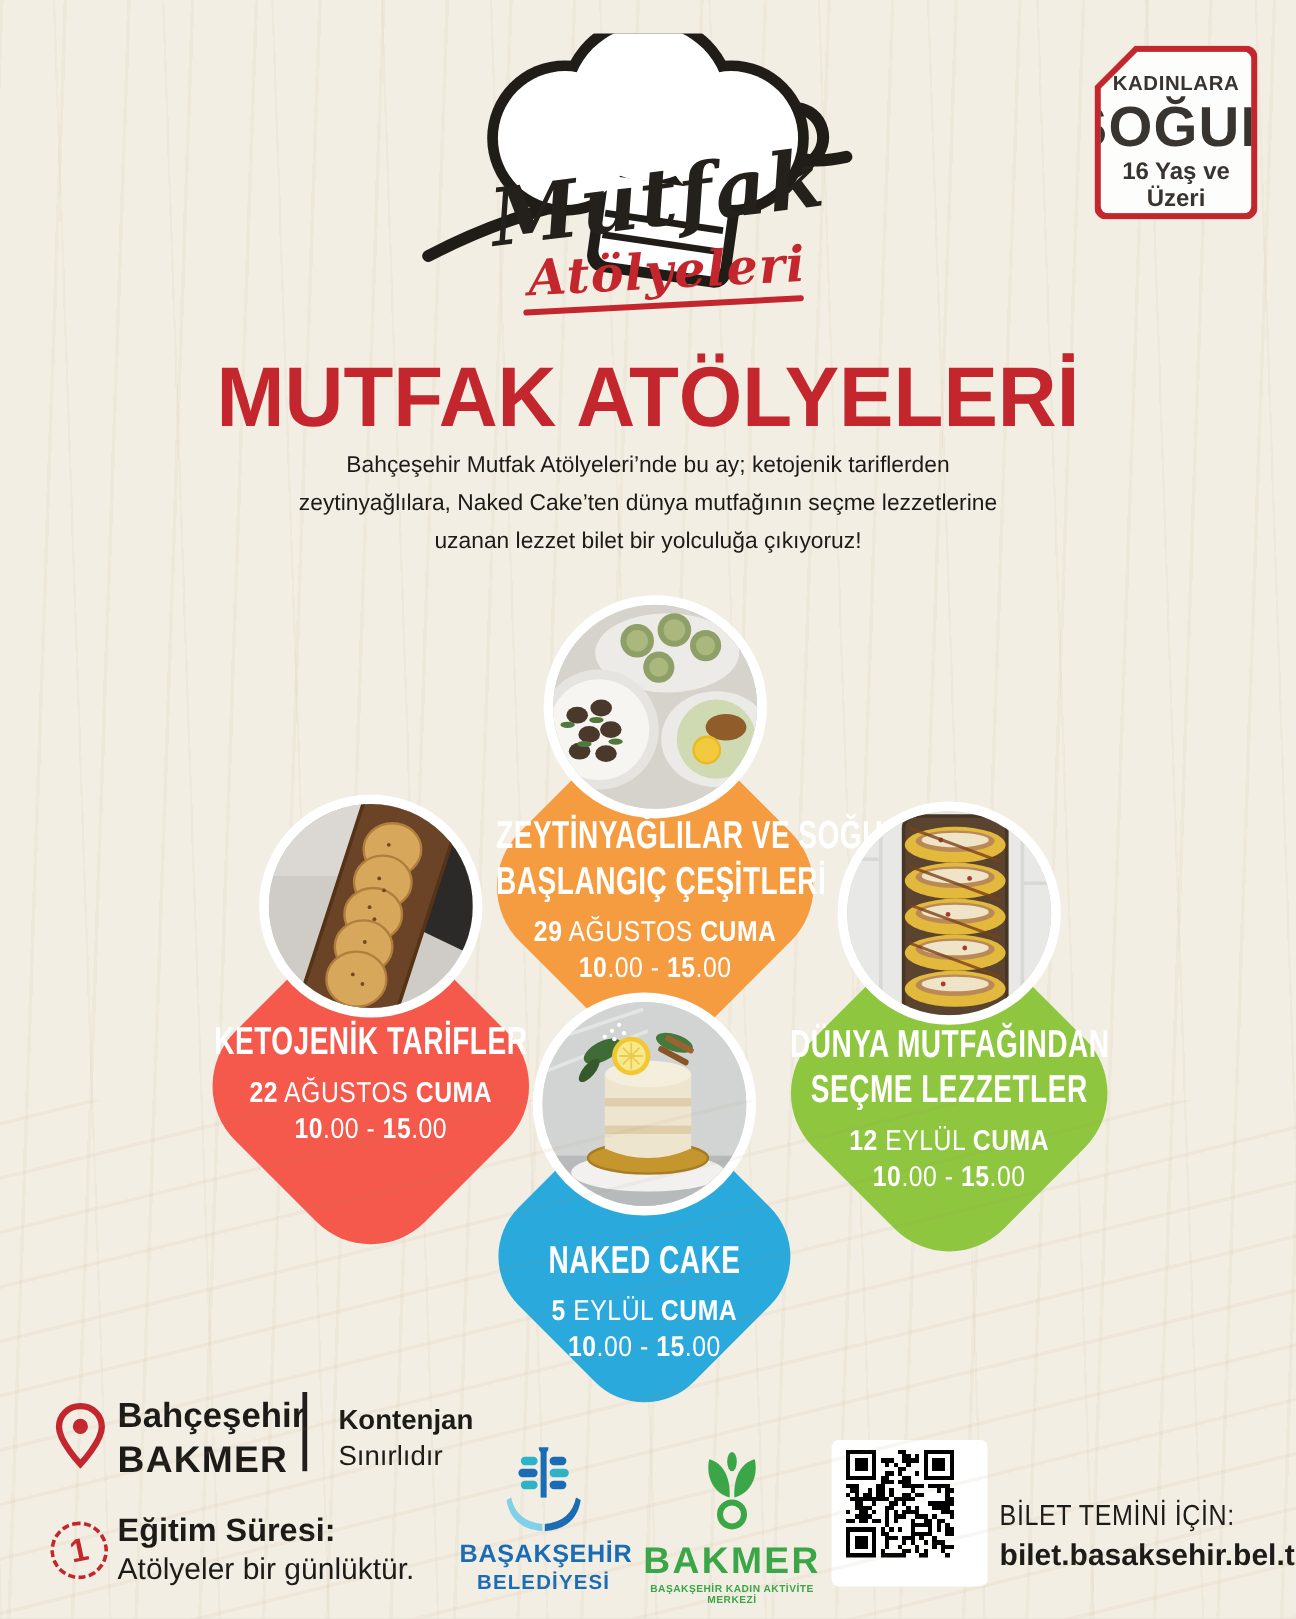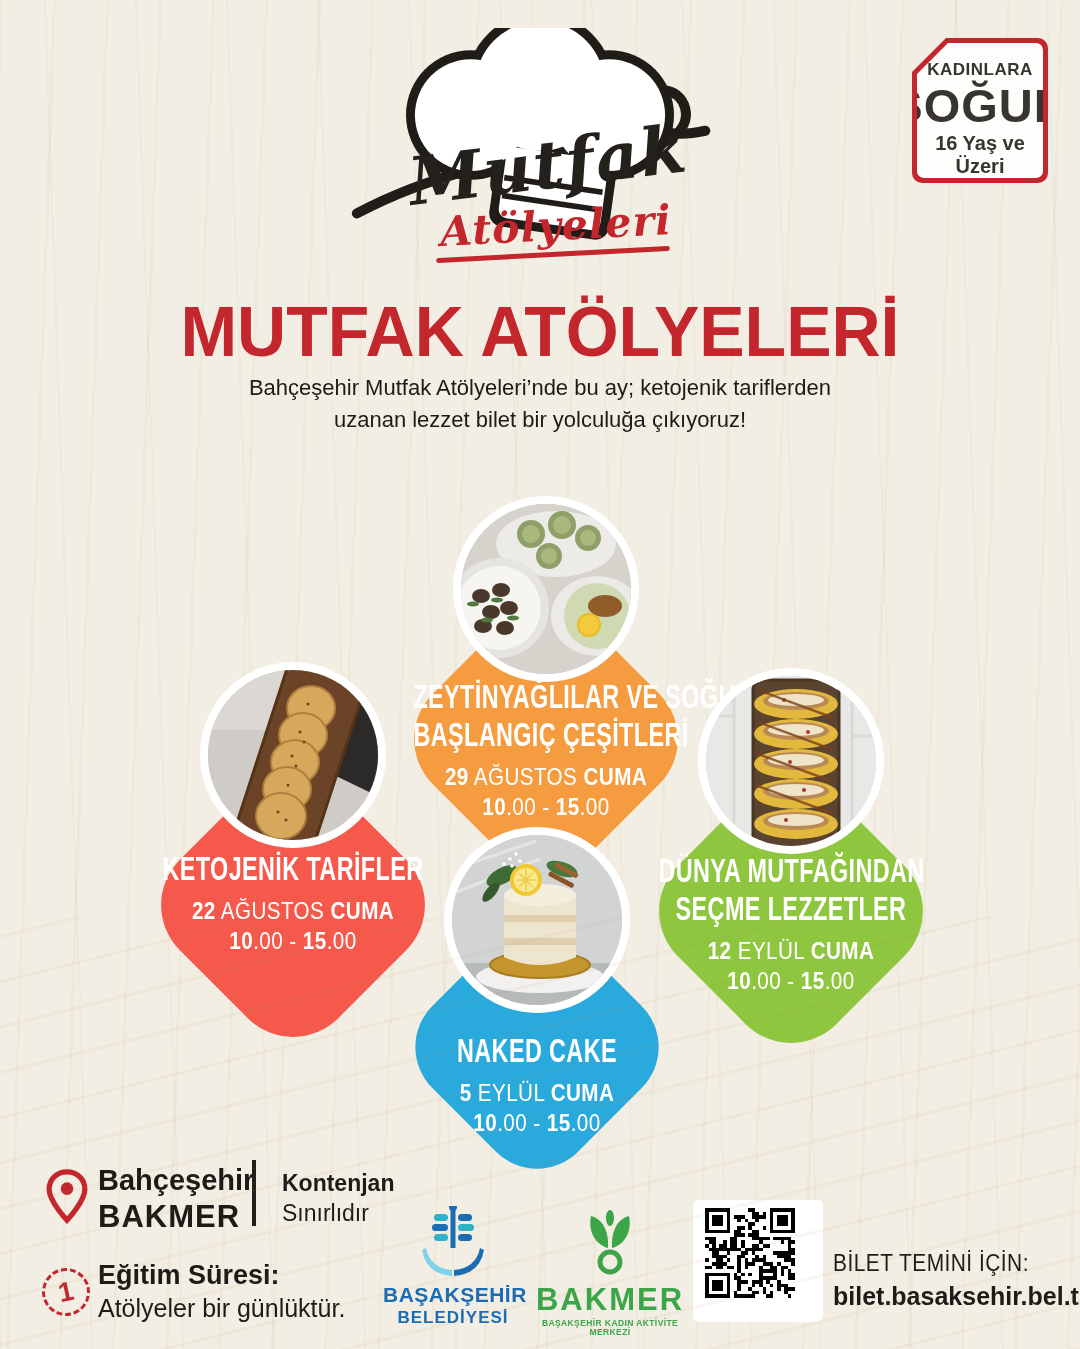--- a/index.html
+++ b/index.html
@@ -33,21 +33,21 @@
   .logo-sub{position:absolute;left:440px;top:202px;font-family:"DejaVu Serif",serif;
     font-style:italic;font-weight:700;font-size:41px;letter-spacing:1px;color:#c3262c;
     transform:rotate(-3deg);}
   .logo-underline{position:absolute;left:436px;top:252px;width:234px;height:5px;
     background:#c3262c;transform:rotate(-3deg);border-radius:3px;}
 
   
   .title{position:absolute;left:0;top:292px;width:1080px;text-align:center;margin:0;
     font-size:68px;font-weight:800;letter-spacing:0;color:#c3262c;transform:scale(1,1.04);}
   .intro{position:absolute;left:90px;top:372px;width:900px;text-align:center;
-    font-size:22px;line-height:32px;color:#1d1b18;}
+    font-size:19px;line-height:32px;color:#1d1b18;}
 
   
   .card{position:absolute;width:340px;height:420px;}
   .blob{position:absolute;left:58px;top:131px;width:224px;height:224px;background:var(--c);
     transform:rotate(45deg);border-radius:64px;}
   .card-naked-cake .blob{left:67px;top:117px;width:206px;height:206px;border-radius:58px;}
   .photo{position:absolute;left:77px;top:0;width:170px;height:170px;border:8px solid #fff;
     border-radius:50%;overflow:hidden;background:#d6d2cc;}
   .photo svg{display:block;}
   .card-text{position:absolute;left:0;top:182px;width:100%;text-align:center;color:#fff;}
@@ -124,20 +124,21 @@
       <path d="M136 150 L224 163" stroke="#201c18" stroke-width="5"></path>
     </svg>
     <div class="logo-script">Mutfak</div>
     <div class="logo-sub">Atölyeleri</div>
     <div class="logo-underline"></div>
   </div>
 
   <h1 class="title">MUTFAK ATÖLYELERİ</h1>
   <div class="intro">
     <div>Bahçeşehir Mutfak Atölyeleri’nde bu ay; ketojenik tariflerden</div>
+    <div>zeytinyağlılara, Naked Cake’ten dünya mutfağının seçme lezzetlerine</div>
     <div>uzanan lezzet bilet bir yolculuğa çıkıyoruz!</div>
   </div>
 
   <div class="card card-zeytin" style="left: 376px; top: 496px; --c: #f59c40;">
     <div class="blob"></div>
     <div class="photo">
       <svg width="170" height="170" viewBox="0 0 170 170">
         <rect width="170" height="170" fill="#d6d2cc"></rect>
         <ellipse cx="95" cy="40" rx="60" ry="33" fill="#edebe7"></ellipse>
         <g>
@@ -181,21 +182,21 @@
         <span class="d-strong">CUMA</span>
       </div>
       <div class="time-line">
         <span class="d-strong">10</span><span class="d-light">.00</span>
         <span class="d-light">-</span>
         <span class="d-strong">15</span><span class="d-light">.00</span>
       </div>
     </div>
   </div>
 
-  <div class="card card-ketojenik" style="left: 123px; top: 662px; --c: #f4594c;">
+  <div class="card card-ketojenik" style="left: 139px; top: 662px; --c: #f4594c;">
     <div class="blob"></div>
     <div class="photo">
       <svg width="170" height="170" viewBox="0 0 170 170">
         <rect width="170" height="170" fill="#cfccc7"></rect>
         <rect x="0" y="0" width="170" height="60" fill="#dbd8d3"></rect>
         <path d="M112 22 L182 38 L182 132 L128 106 Z" fill="#2b2a29"></path>
         <rect x="48" y="-16" width="80" height="236" rx="8" transform="rotate(18 85 100)" fill="#6b4326" stroke="#553317" stroke-width="3"></rect>
         <g fill="#d7a85c" stroke="#b07f3e" stroke-width="2">
           <ellipse cx="103" cy="38" rx="24" ry="22"></ellipse>
           <ellipse cx="95" cy="65" rx="24" ry="22"></ellipse>

